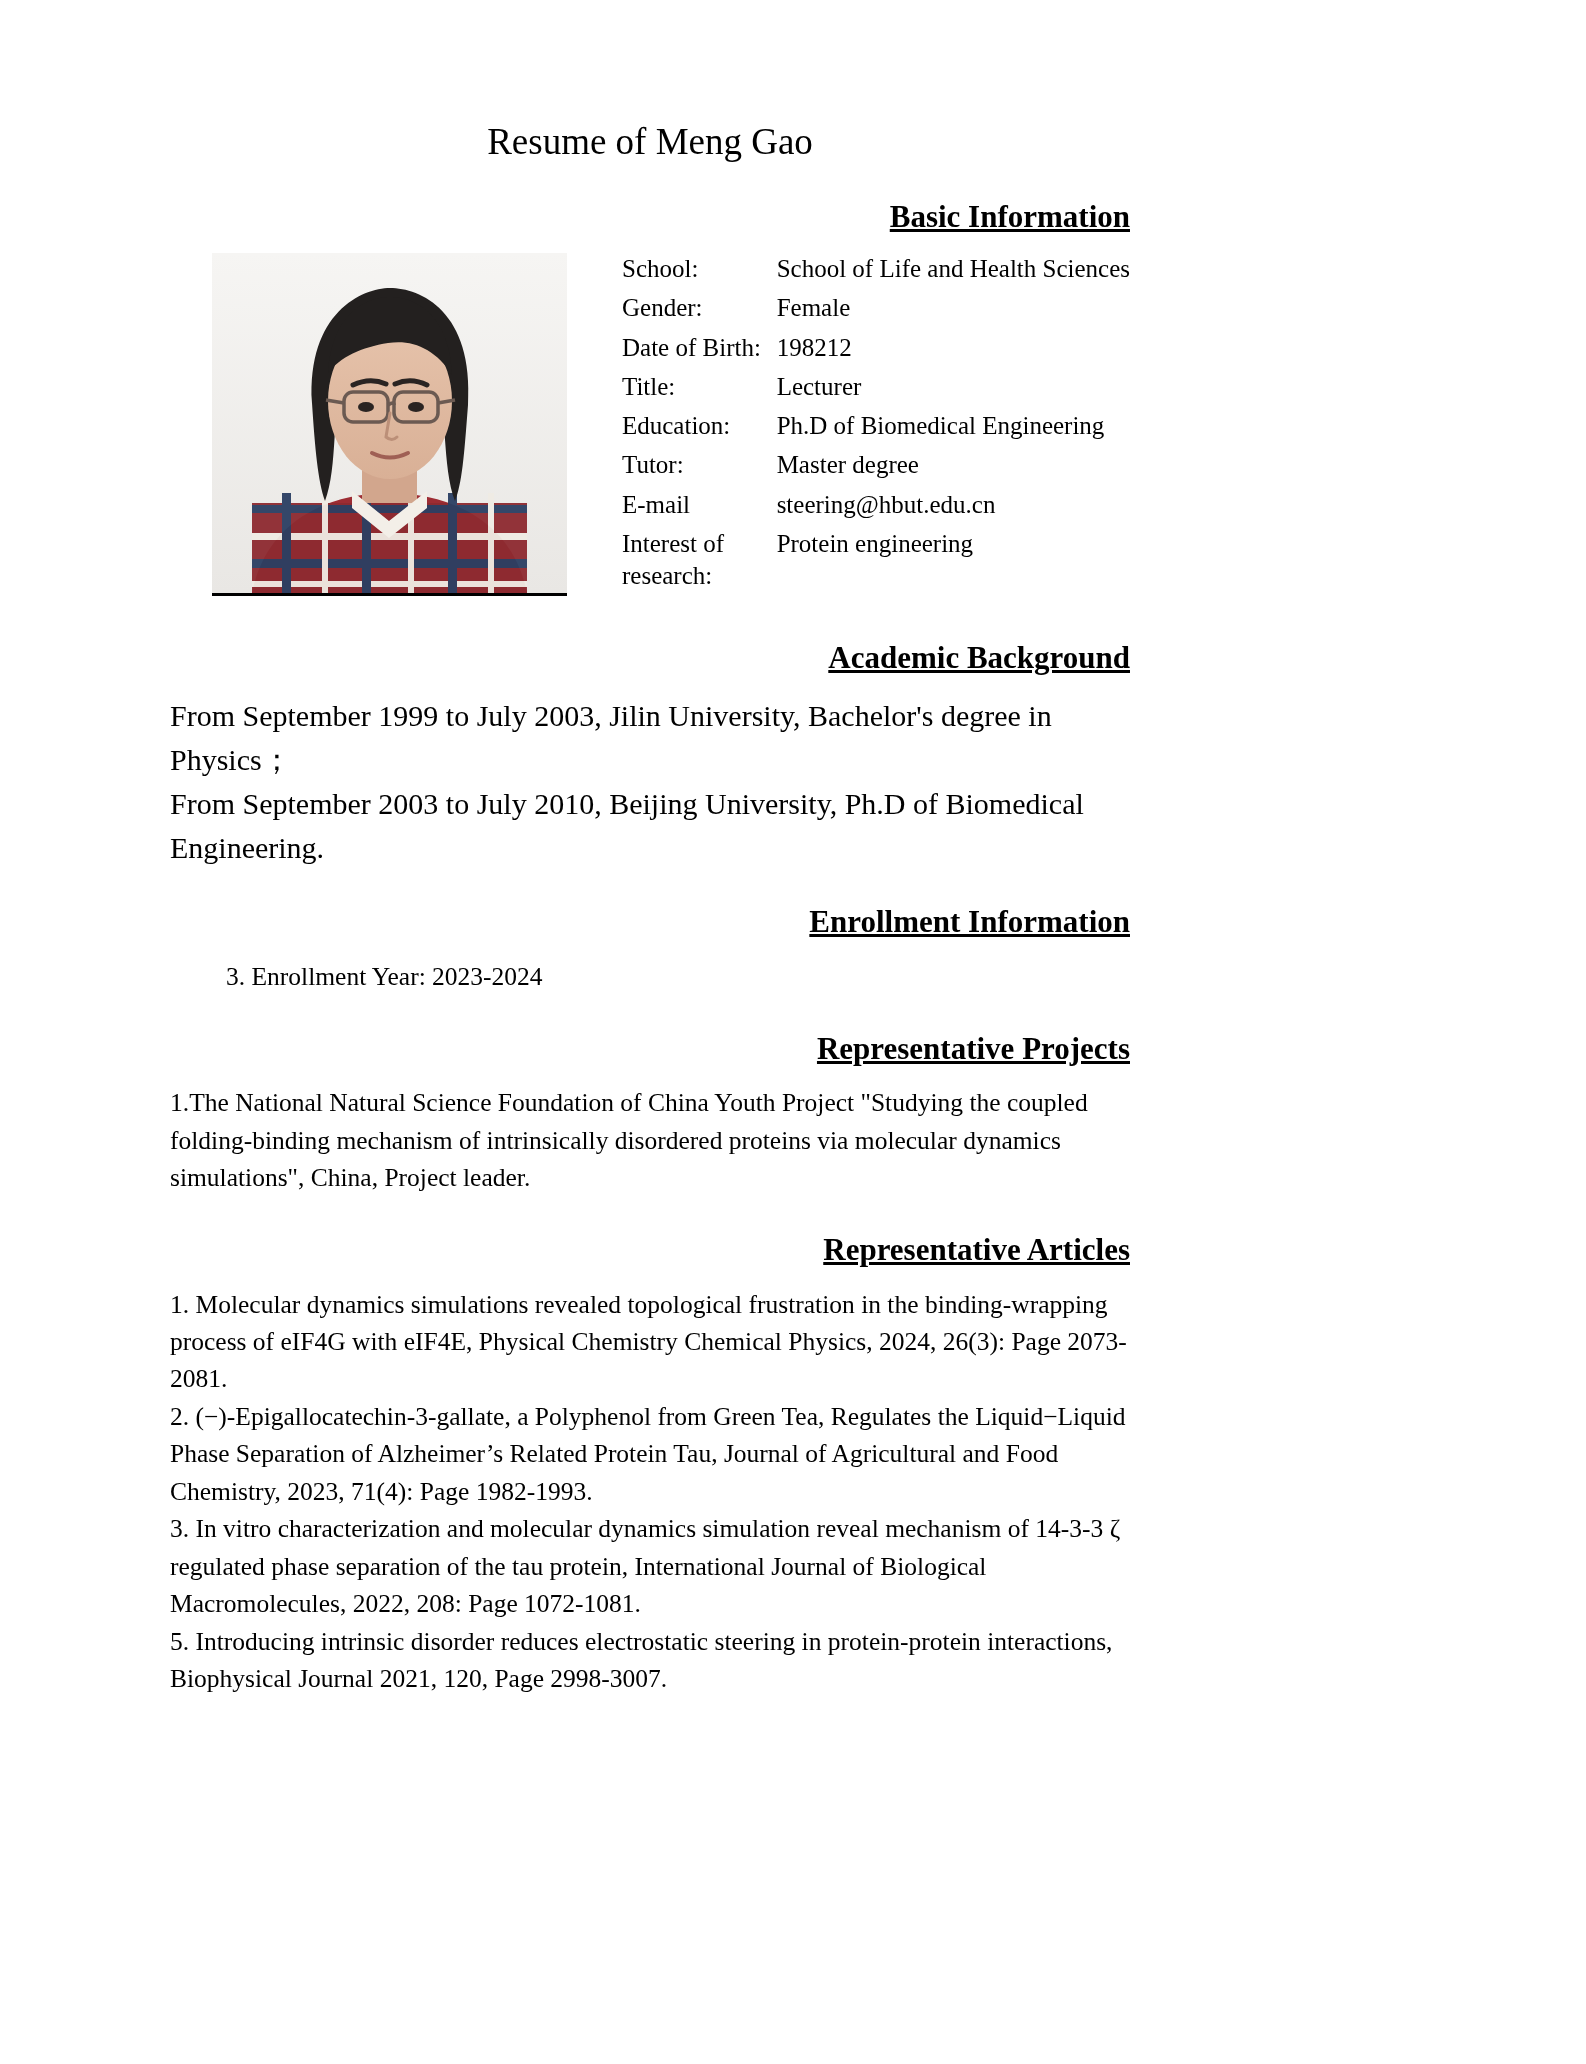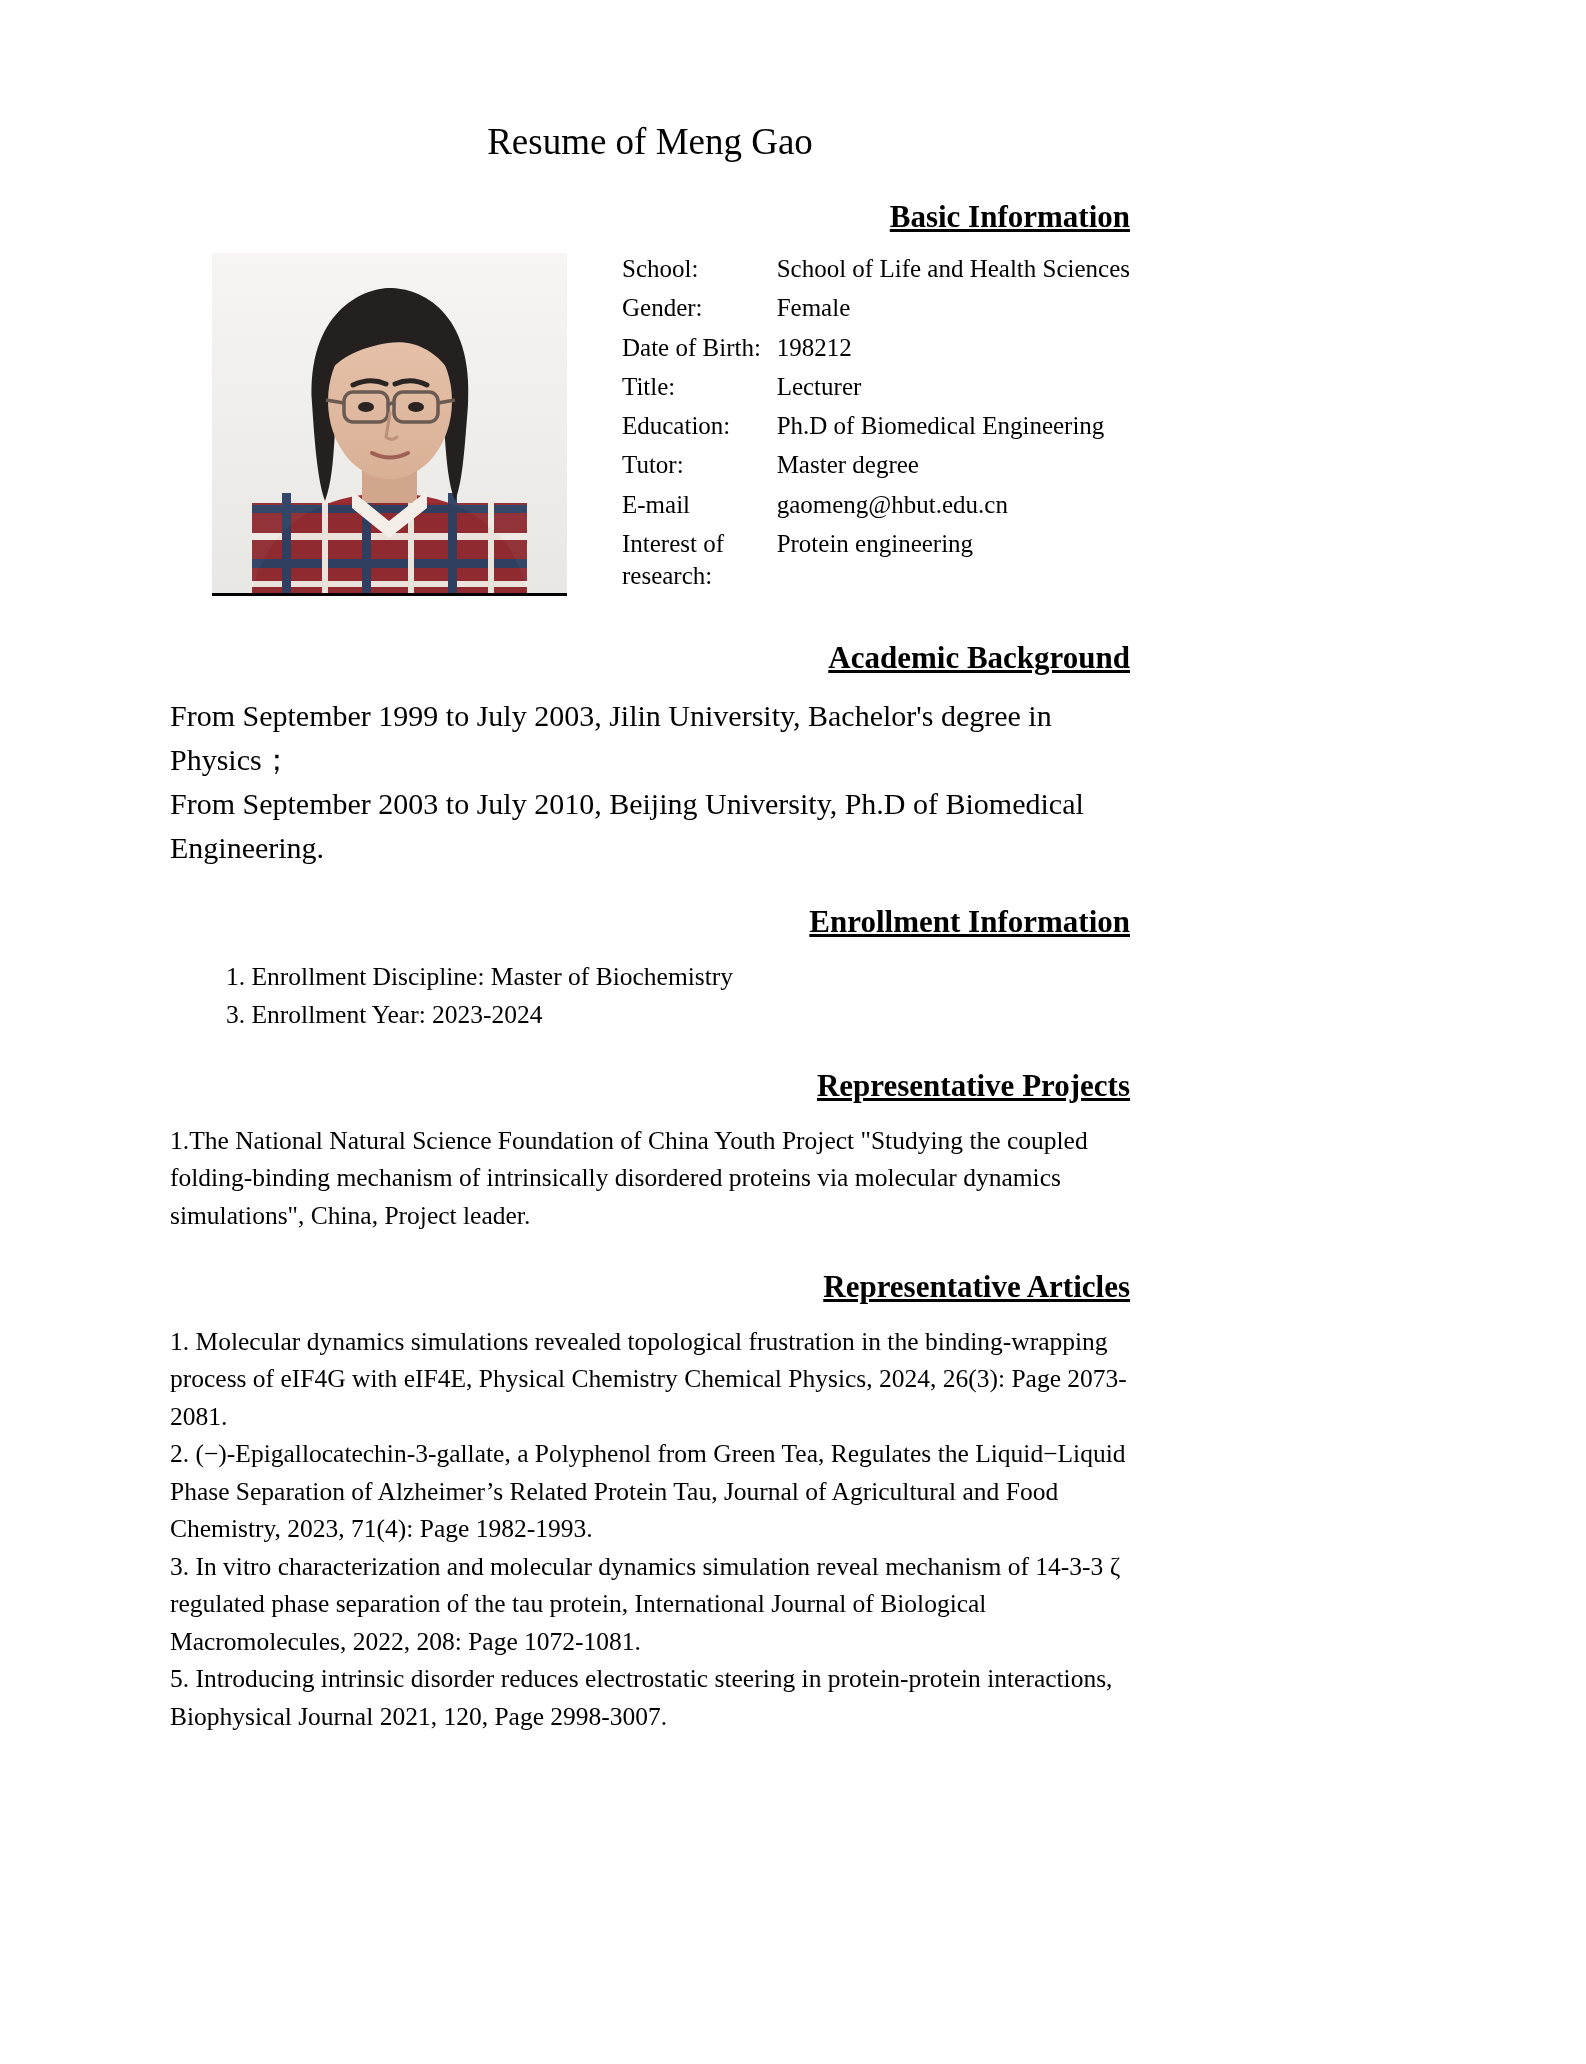--- a/index.html
+++ b/index.html
@@ -181,39 +181,38 @@
         <tr>
           <td class="label">Education:</td>
           <td class="value">Ph.D of Biomedical Engineering</td>
         </tr>
         <tr>
           <td class="label">Tutor:</td>
           <td class="value">Master degree</td>
         </tr>
         <tr>
           <td class="label">E-mail</td>
-          <td class="value">gaomeng@hbut.edu.cn</td>
+          <td class="value">steering@hbut.edu.cn</td>
         </tr>
         <tr>
           <td class="label">Interest of research:</td>
           <td class="value">Protein engineering</td>
         </tr>
       </tbody>
     </table>
   </div>
 
   <h2 class="section-heading indent">Academic Background</h2>
   <div class="body-text">
     <p>From September 1999 to July 2003, Jilin University, Bachelor's degree in Physics；</p>
     <p>From September 2003 to July 2010, Beijing University, Ph.D of Biomedical Engineering.</p>
   </div>
 
   <h2 class="section-heading indent">Enrollment Information </h2>
   <div class="list-block">
-    <p>1. Enrollment Discipline: Master of Biochemistry</p>
     <p>3. Enrollment Year: 2023-2024</p>
   </div>
 
   <h2 class="section-heading">Representative Projects</h2>
   <div class="list-block" style="margin-left:0;">
     <p>1.The National Natural Science Foundation of China Youth Project "Studying the coupled folding-binding mechanism of intrinsically disordered proteins via molecular dynamics simulations", China, Project leader.</p>
   </div>
 
   <h2 class="section-heading">Representative Articles</h2>
   <div class="list-block" style="margin-left:0;">

